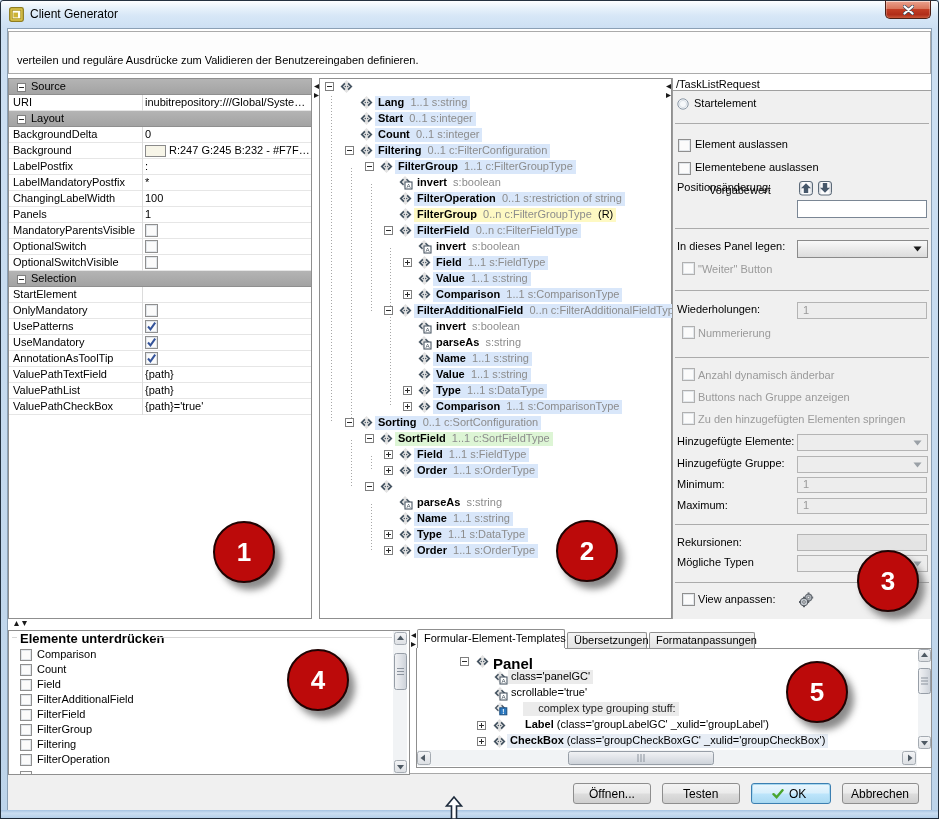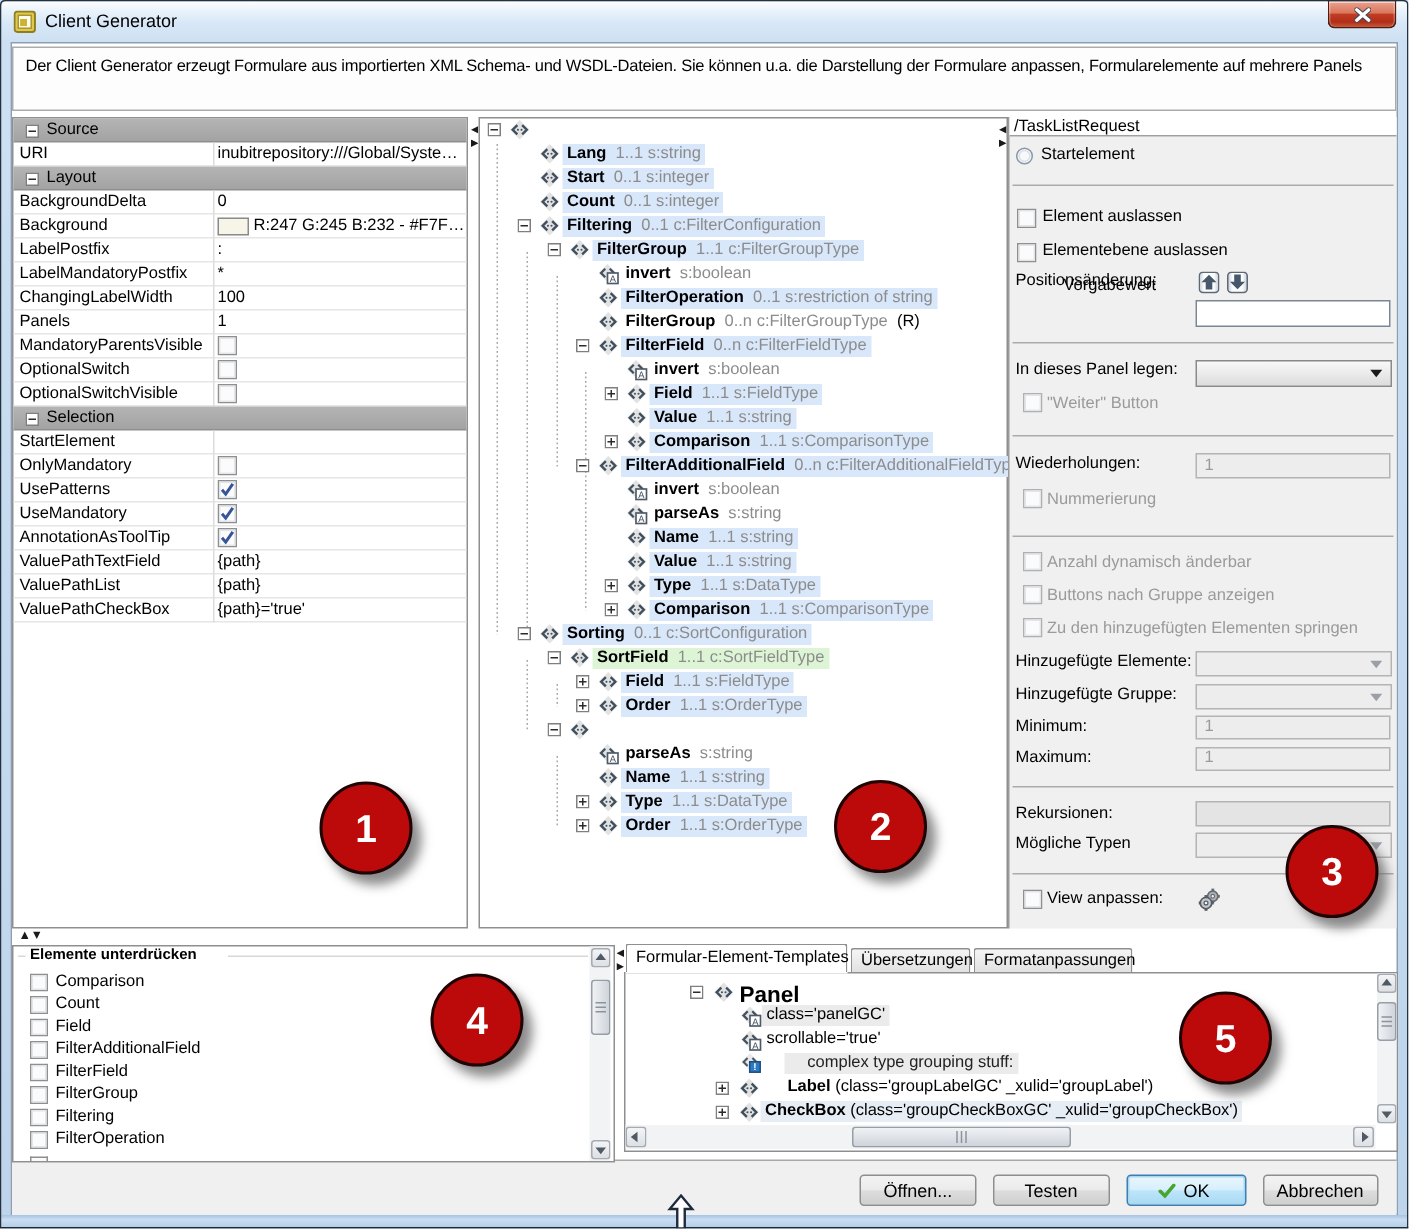--- a/index.html
+++ b/index.html
@@ -22,21 +22,21 @@
 <div style="position:absolute;left:885px;top:0px;width:46px;height:19px;
  border:1px solid #4c1f15;border-top:1px solid #24313f;border-radius:0 1px 5px 5px;
  background:linear-gradient(180deg,#eba28e 0%,#d9765c 45%,#c23d24 50%,#b02d18 80%,#c8573a 100%);
  box-shadow:inset 0 1px 0 rgba(255,255,255,.55), inset 1px 0 0 rgba(255,255,255,.25), inset -1px 0 0 rgba(255,255,255,.25);"></div>
 <div style="position:absolute;left:903px;top:5px;line-height:0;font-size:0;"><svg width="11" height="10" viewBox="0 0 11 10">
         <path d="M1.5 1.5 L9.5 8.5 M9.5 1.5 L1.5 8.5" stroke="#3a4a5c" stroke-width="3.6" stroke-linecap="round"></path>
         <path d="M1.5 1.5 L9.5 8.5 M9.5 1.5 L1.5 8.5" stroke="#ffffff" stroke-width="2.2" stroke-linecap="round"></path>
       </svg></div>
 <div style="position:absolute;left:7px;top:28px;width:925px;height:782px;background:#fff;border:1px solid #8ba0b5;"></div>
 <div style="position:absolute;left:8px;top:31px;width:923px;height:43px;background:#fdfdfd;border:1px solid #ababab;"></div>
-<div class="t" style="left:17px;top:38px;font-size:11px;color:#000;font-weight:normal;letter-spacing:-0.18px;">Der Client Generator erzeugt Formulare aus importierten XML Schema- und WSDL-Dateien. Sie können u.a. die Darstellung der Formulare anpassen, Formularelemente auf mehrere Panels</div>
+<div class="t" style="left:17px;top:54px;font-size:11px;color:#000;font-weight:normal;">verteilen und reguläre Ausdrücke zum Validieren der Benutzereingaben definieren.</div>
 <div style="position:absolute;left:8px;top:773px;width:923px;height:1px;background:#a8a8a8;"></div>
 <div style="position:absolute;left:8px;top:774px;width:923px;height:36px;background:#f0f0f0;"></div>
 <div style="position:absolute;left:8px;top:78px;width:304px;height:541px;background:#fff;border:1px solid #8f8f8f;"></div>
 <div style="position:absolute;left:9px;top:79px;width:302px;height:16px;background:linear-gradient(180deg,#b4b4b4,#a3a3a3);border-bottom:1px solid #8f8f8f;"></div>
 <div style="position:absolute;left:17px;top:83px;line-height:0;font-size:0;"><svg width="9" height="9" viewBox="0 0 9 9">
         <rect x="0.5" y="0.5" width="8" height="8" fill="#fff" stroke="#7f7f7f"></rect>
         <line x1="2" y1="4.5" x2="7" y2="4.5" stroke="#2b2b2b" stroke-width="1"></line>
       </svg></div>
 <div class="t" style="left:31px;top:80px;font-size:11px;color:#000;font-weight:normal;">Source</div>
 <div style="position:absolute;left:9px;top:110px;width:302px;height:1px;background:#e6e6e6;"></div>
@@ -229,21 +229,21 @@
         <text x="9.5" y="12" font-size="6.2" text-anchor="middle" fill="#44525e" font-family="Liberation Sans,sans-serif">A</text>
       </svg></div>
 <div class="t" style="left:414px;top:192px;font-size:11px;background:#d9e7fa;padding:0 3px 0 3px;height:14px;"><b>FilterOperation</b>&nbsp; <span style="color:#8c8c8c">0..1 s:restriction of string</span></div>
 <div style="position:absolute;left:399px;top:192px;line-height:0;font-size:0;"><svg width="13" height="13" viewBox="0 0 13 13">
         <polygon points="6.5,0 13,6.5 6.5,13 0,6.5" fill="#e2e2e2"></polygon>
         <path d="M4.9 3.4 L1.8 6.5 L4.9 9.6" fill="none" stroke="#40505e" stroke-width="1.6"></path>
         <path d="M8.1 3.4 L11.2 6.5 L8.1 9.6" fill="none" stroke="#40505e" stroke-width="1.6"></path>
         <circle cx="5.3" cy="6.5" r="0.7" fill="#40505e"></circle>
         <circle cx="7.7" cy="6.5" r="0.7" fill="#40505e"></circle>
       </svg></div>
-<div class="t" style="left:414px;top:208px;font-size:11px;background:#ffffff;padding:0 3px 0 3px;height:14px;"><b>FilterGroup</b>&nbsp; <span style="color:#8c8c8c">0..n c:FilterGroupType</span>&nbsp; <span style="color:#000">(R)</span></div>
+<div class="t" style="left:414px;top:208px;font-size:11px;background:#fef9c3;padding:0 3px 0 3px;height:14px;"><b>FilterGroup</b>&nbsp; <span style="color:#8c8c8c">0..n c:FilterGroupType</span>&nbsp; <span style="color:#000">(R)</span></div>
 <div style="position:absolute;left:399px;top:208px;line-height:0;font-size:0;"><svg width="13" height="13" viewBox="0 0 13 13">
         <polygon points="6.5,0 13,6.5 6.5,13 0,6.5" fill="#e2e2e2"></polygon>
         <path d="M4.9 3.4 L1.8 6.5 L4.9 9.6" fill="none" stroke="#40505e" stroke-width="1.6"></path>
         <path d="M8.1 3.4 L11.2 6.5 L8.1 9.6" fill="none" stroke="#40505e" stroke-width="1.6"></path>
         <circle cx="5.3" cy="6.5" r="0.7" fill="#40505e"></circle>
         <circle cx="7.7" cy="6.5" r="0.7" fill="#40505e"></circle>
       </svg></div>
 <div class="t" style="left:414px;top:224px;font-size:11px;background:#d9e7fa;padding:0 3px 0 3px;height:14px;"><b>FilterField</b>&nbsp; <span style="color:#8c8c8c">0..n c:FilterFieldType</span></div>
 <div style="position:absolute;left:384px;top:226px;line-height:0;font-size:0;"><svg width="9" height="9" viewBox="0 0 9 9">
         <rect x="0.5" y="0.5" width="8" height="8" fill="#fff" stroke="#7f7f7f"></rect>
@@ -603,21 +603,21 @@
         <rect x="4" y="13.6" width="2" height="1.6" fill="#565c63"></rect>
         <rect x="8.4" y="9" width="1.7" height="2" fill="#565c63"></rect>
       </svg></div>
 <div style="position:absolute;left:14px;top:621px;line-height:0;font-size:0;"><svg width="5" height="5" viewBox="0 0 5 5">
         <polygon points="0,5 5,5 2.5,0" fill="#1a1a1a"></polygon>
       </svg></div>
 <div style="position:absolute;left:22px;top:621px;line-height:0;font-size:0;"><svg width="5" height="5" viewBox="0 0 5 5">
         <polygon points="0,0 5,0 2.5,5" fill="#1a1a1a"></polygon>
       </svg></div>
 <div style="position:absolute;left:8px;top:630px;width:402px;height:145px;background:#fff;border:1px solid #8f8f8f;"></div>
-<div class="t" style="left:20px;top:631px;font-size:10px;color:#000;font-weight:normal;"><b>Elemente unterdrücken</b></div>
+<div class="t" style="left:20px;top:631px;font-size:13px;color:#000;font-weight:normal;"><b>Elemente unterdrücken</b></div>
 <div style="position:absolute;left:152px;top:637px;width:240px;height:1px;background:#d8d8d8;"></div>
 <div style="position:absolute;left:12px;top:637px;width:5px;height:1px;background:#d8d8d8;"></div>
 <div style="position:absolute;left:20px;top:649px;line-height:0;font-size:0;"><svg width="12" height="12" viewBox="0 0 12 12">
         <rect x="0.5" y="0.5" width="11" height="11" fill="#fbfbfb" stroke="#8f8f8f"></rect>
         <rect x="1.5" y="1.5" width="9" height="9" fill="none" stroke="#e2e6ea"></rect>
       </svg></div>
 <div class="t" style="left:37px;top:648px;font-size:11px;color:#000;font-weight:normal;">Comparison</div>
 <div style="position:absolute;left:20px;top:664px;line-height:0;font-size:0;"><svg width="12" height="12" viewBox="0 0 12 12">
         <rect x="0.5" y="0.5" width="11" height="11" fill="#fbfbfb" stroke="#8f8f8f"></rect>
         <rect x="1.5" y="1.5" width="9" height="9" fill="none" stroke="#e2e6ea"></rect>

